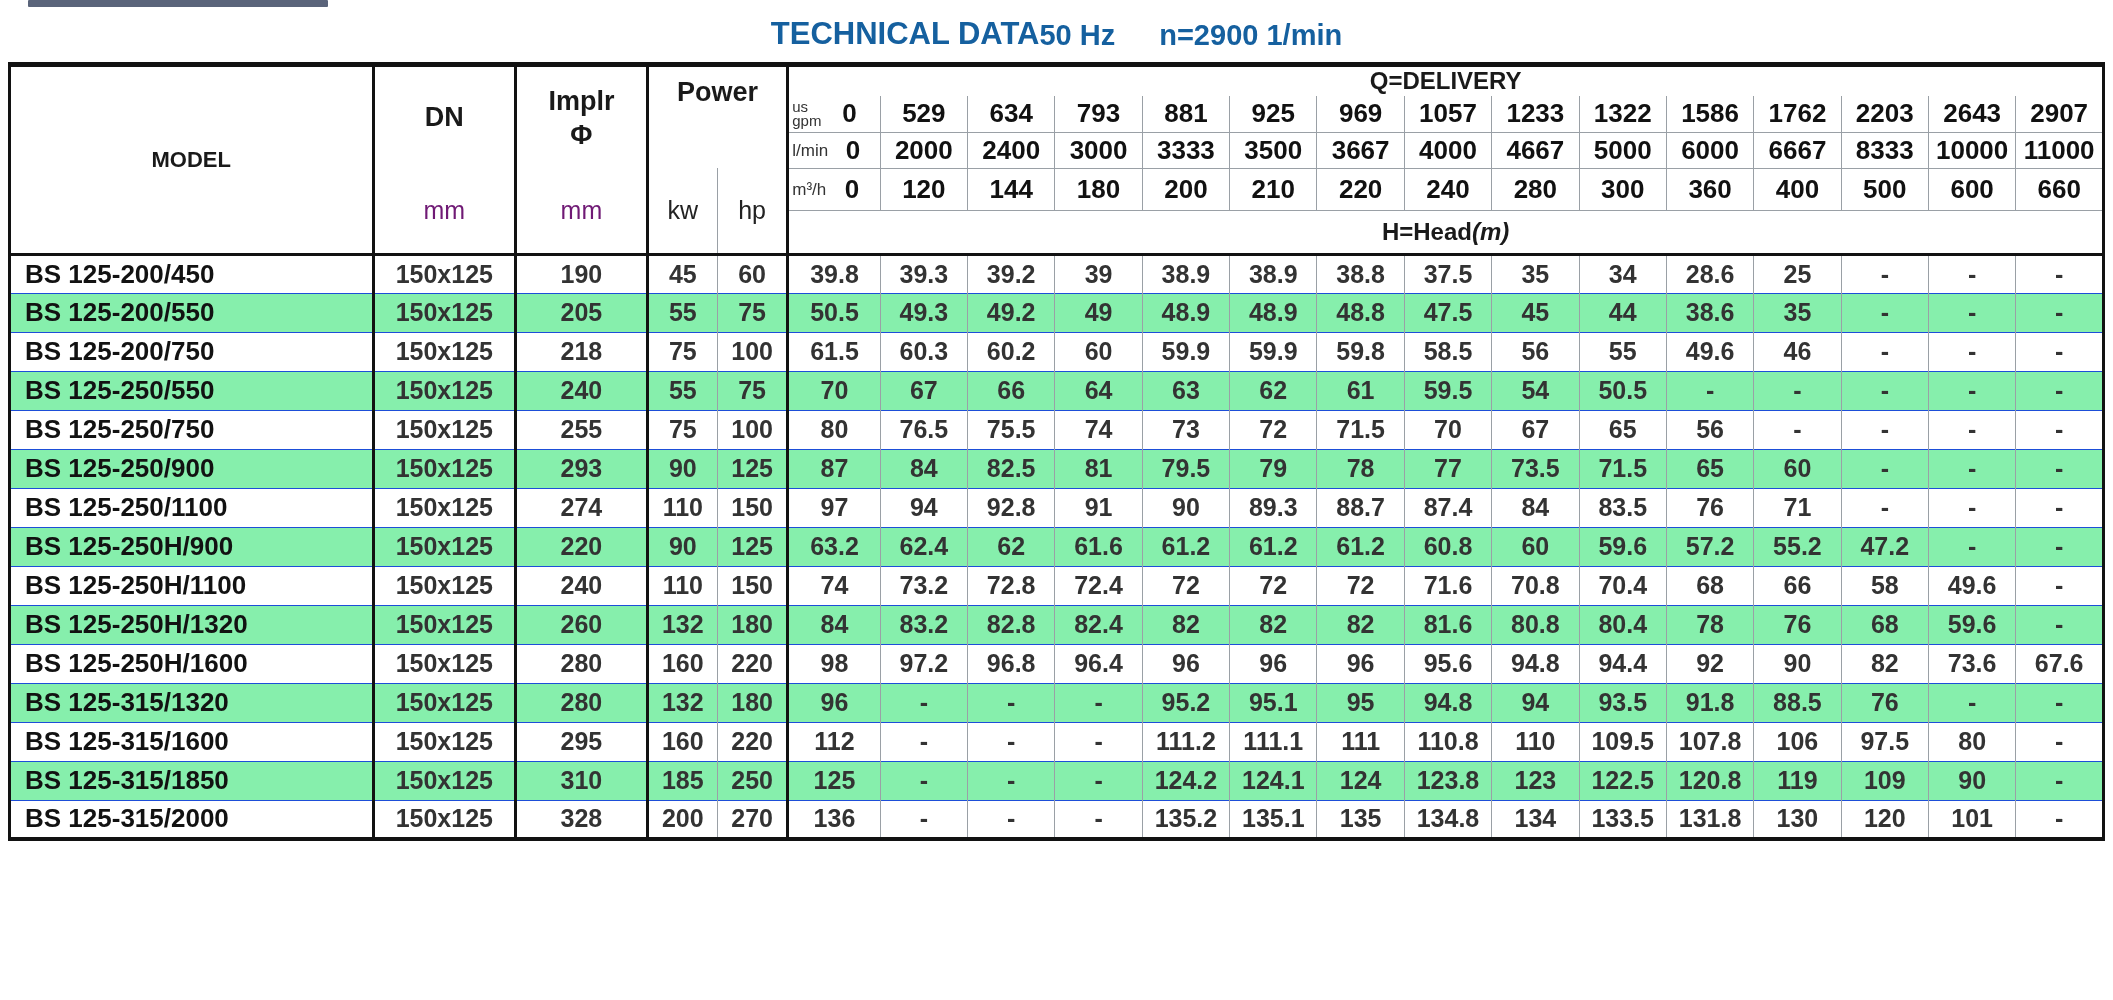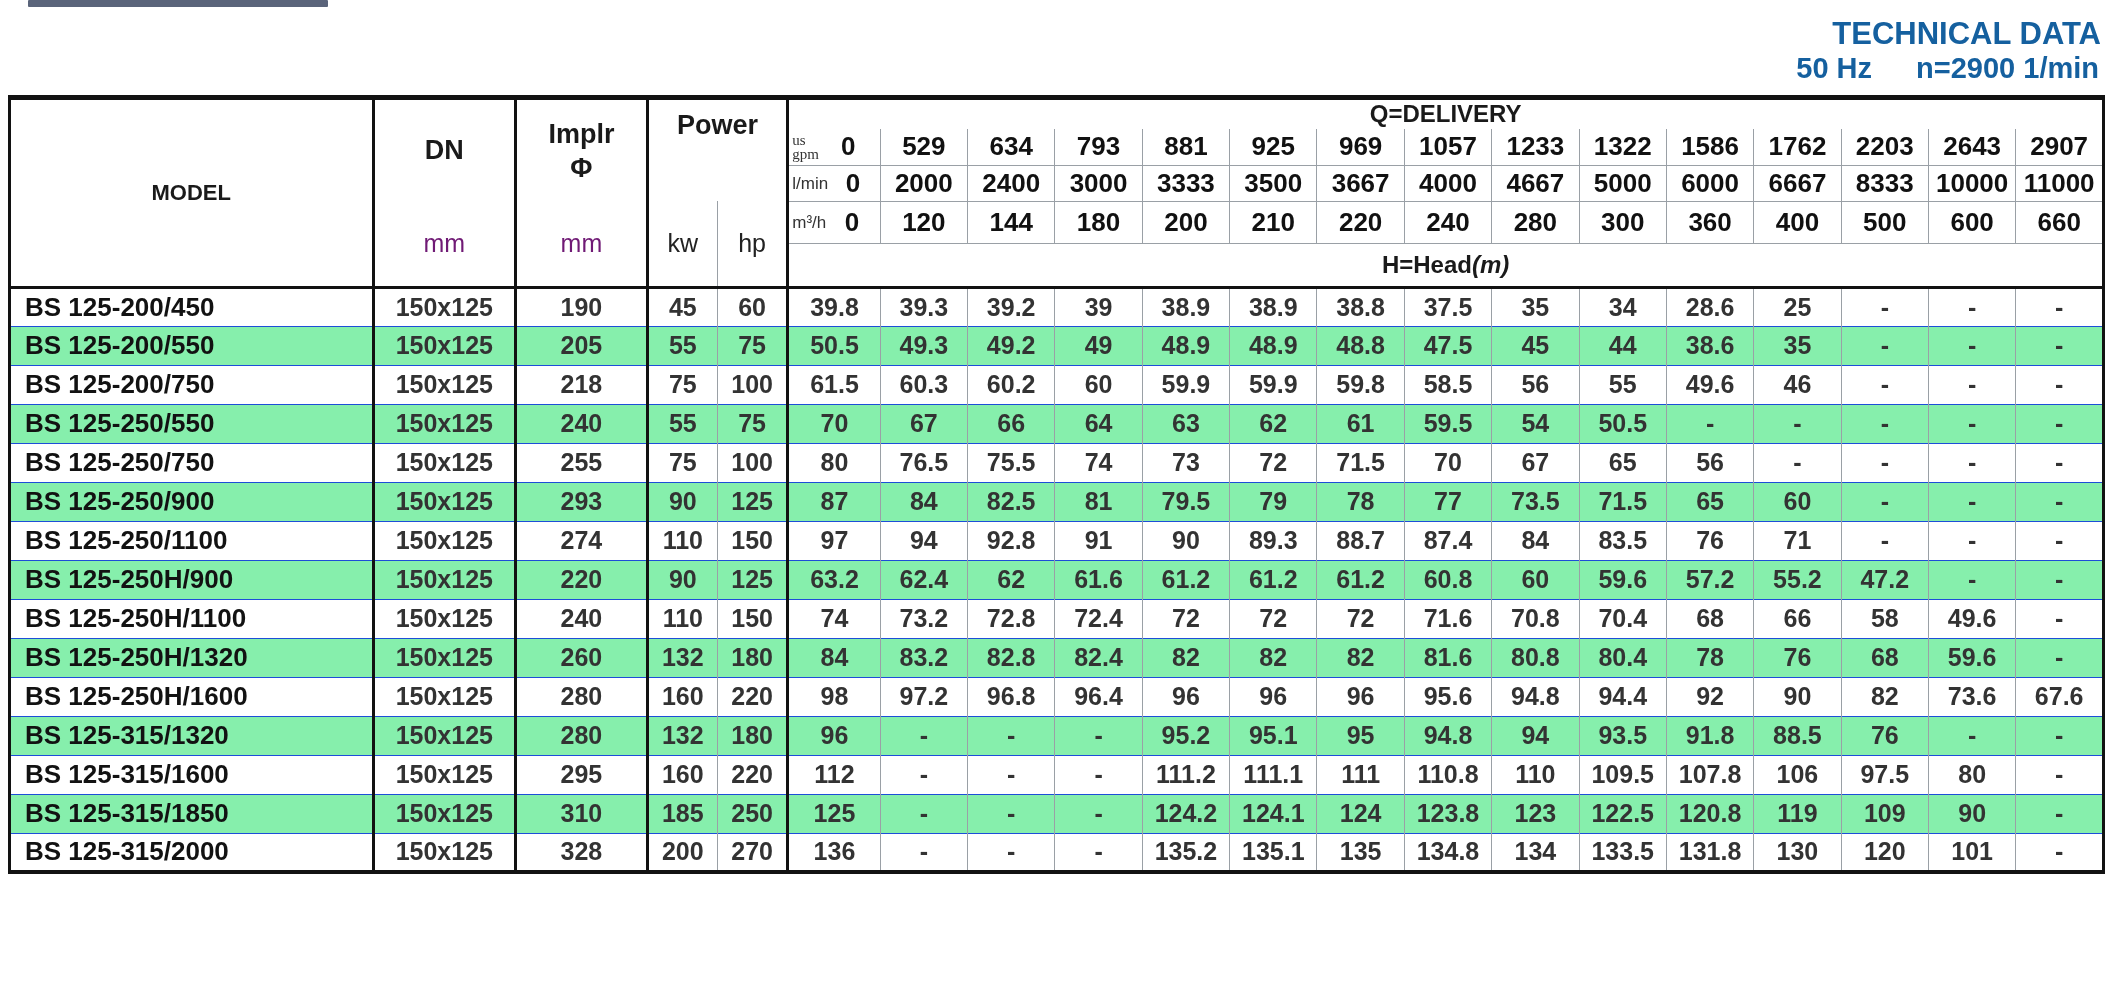--- a/index.html
+++ b/index.html
@@ -12,23 +12,22 @@
     position: relative;
   }
   .page { width: 2113px; height: 1000px; position: relative; padding: 0 8px; }
 
   .crop-artifact {
     position: absolute; top: 0; left: 28px; width: 300px; height: 7px;
     background: #23304d; opacity: .75; border-radius: 1px;
   }
 
   .titlebar {
-    display: flex; align-items: flex-end; justify-content: flex-end;
+    display: flex; align-items: flex-end; justify-content: center;
     padding: 16px 4px 10px 6px;
-    flex-direction: column;
   }
   .title {
     font-size: 31px; font-weight: bold; color: #15609f; letter-spacing: 0px;
   }
   .titlebar .right { display: flex; gap: 44px; align-items: flex-end; padding-right: 2px; }
   .freq, .speed { font-size: 29px; font-weight: bold; color: #15609f; }
 
   table {
     border-collapse: collapse;
     table-layout: fixed;
@@ -63,21 +62,21 @@
   tr.unit-row.m3h { height: 42px; }
   tr.unit-row td {
     border-right: 1px solid #9aa0a6;
     border-bottom: 1px solid #9aa0a6;
     font-weight: bold; font-size: 26px; color: #111;
   }
   tr.unit-row td:last-child { border-right: none; }
   tr.unit-row.m3h td { border-bottom: 1px solid #9aa0a6; margin-left: 12px; }
   .ufirst-wrap { display: flex; align-items: center; padding: 0 2px 0 3px; }
   .ulabel { font-weight: 400; font-size: 17px; color: #333; text-align: left; line-height: 17px; flex: none; }
-  .ulabel.two { font-size: 15px; line-height: 14px; font-family: Liberation Serif, serif; }
+  .ulabel.two { font-size: 15px; line-height: 14px; }
   .uval { flex: 1; text-align: center; }
 
   
   tbody tr { height: 39px; border-top: 1px solid #1d4ed8; }
   tbody tr.alt { background: #86efac; }
   tbody th.c-model {
     text-align: left; padding-left: 14px;
     font-size: 26px; font-weight: bold; color: #121212;
     border-right: 3px solid #121212;
   }

